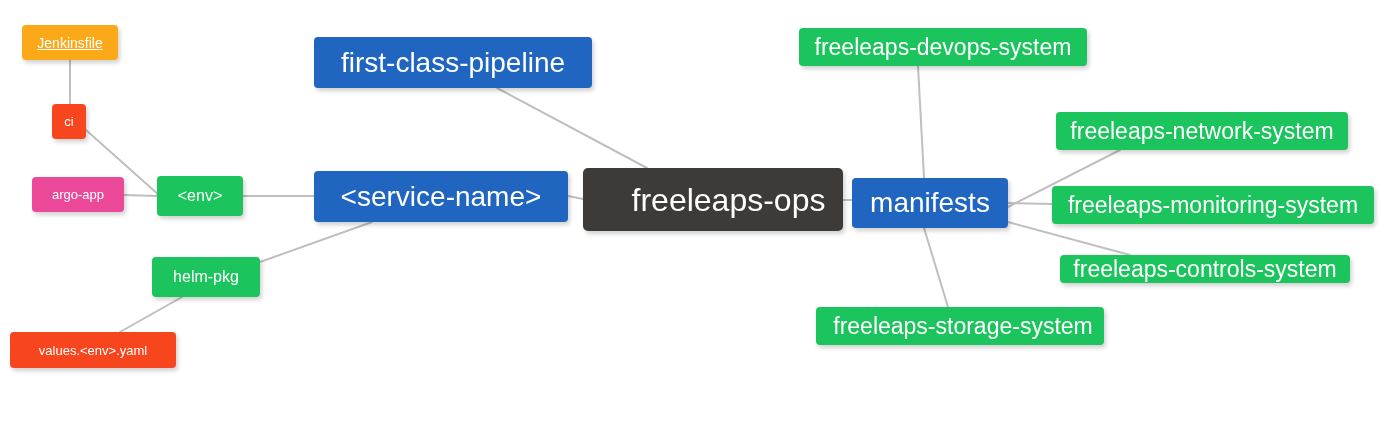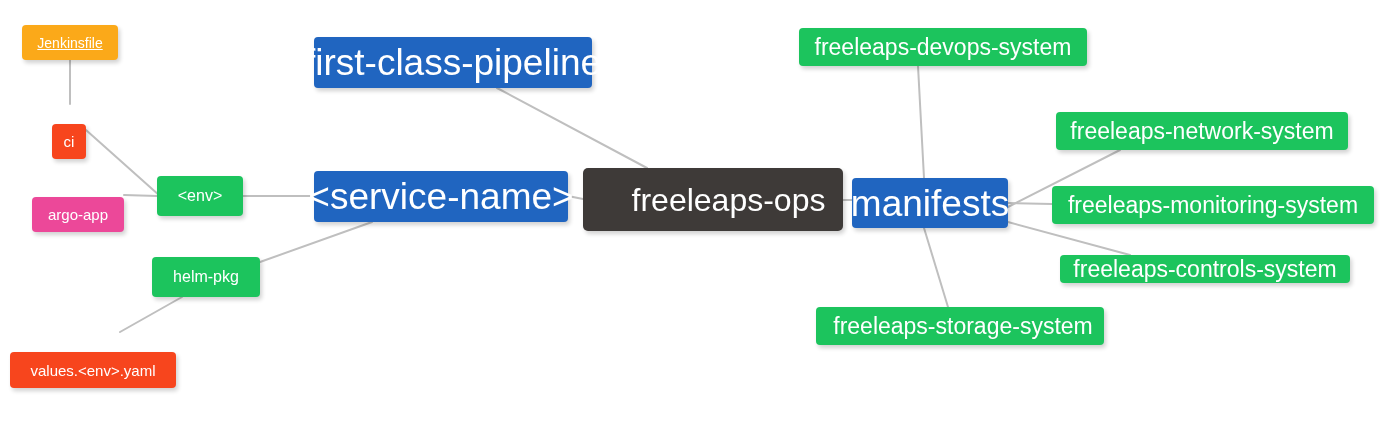--- a/index.html
+++ b/index.html
@@ -34,24 +34,24 @@
     justify-content: center;
     color: #ffffff;
     border-radius: 4px;
     white-space: nowrap;
     line-height: 1;
     box-shadow: 2px 3px 4px rgba(0,0,0,0.18);
     letter-spacing: 0px;
     padding: 0 11px;
   }
   .node.sz-root   { font-size: 32px; border-radius: 5px; padding-left: 42px; }
-  .node.sz-major  { font-size: 37px; }
+  .node.sz-major  { font-size: 28px; }
   .node.sz-mid    { font-size: 23px; }
   .node.sz-small  { font-size: 16px; }
-  .node.sz-tiny   { font-size: 15px; margin-top: 20px; }
+  .node.sz-tiny   { font-size: 13px; }
   .node.sz-micro  { font-size: 14px; text-decoration: underline; }
 </style>
 </head>
 <body>
 
 <div id="canvas">
   <svg id="edges" viewBox="0 0 1390 421">
       <line x1="70" y1="60" x2="70" y2="104" stroke="#bfbfbf" stroke-width="2" stroke-linecap="round"></line>
       <line x1="86" y1="130" x2="160" y2="196" stroke="#bfbfbf" stroke-width="2" stroke-linecap="round"></line>
       <line x1="124" y1="195" x2="157" y2="196" stroke="#bfbfbf" stroke-width="2" stroke-linecap="round"></line>

